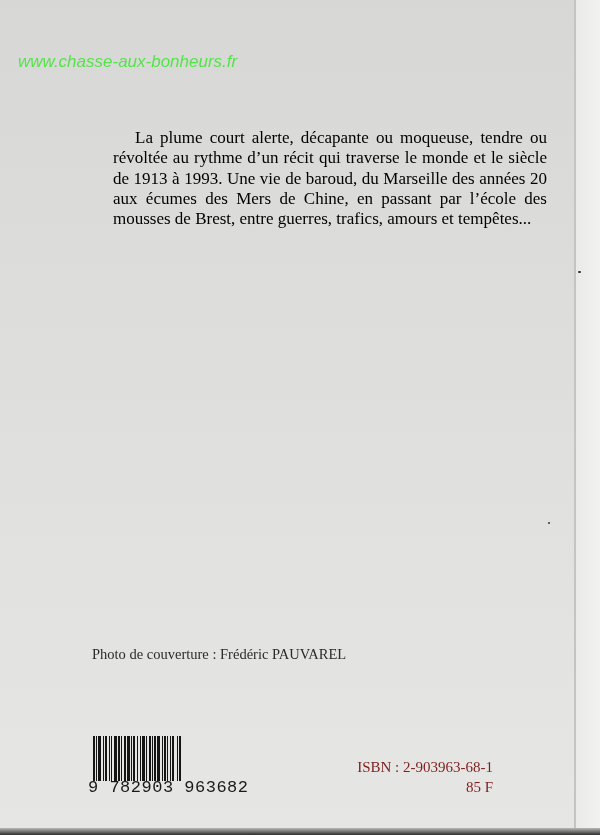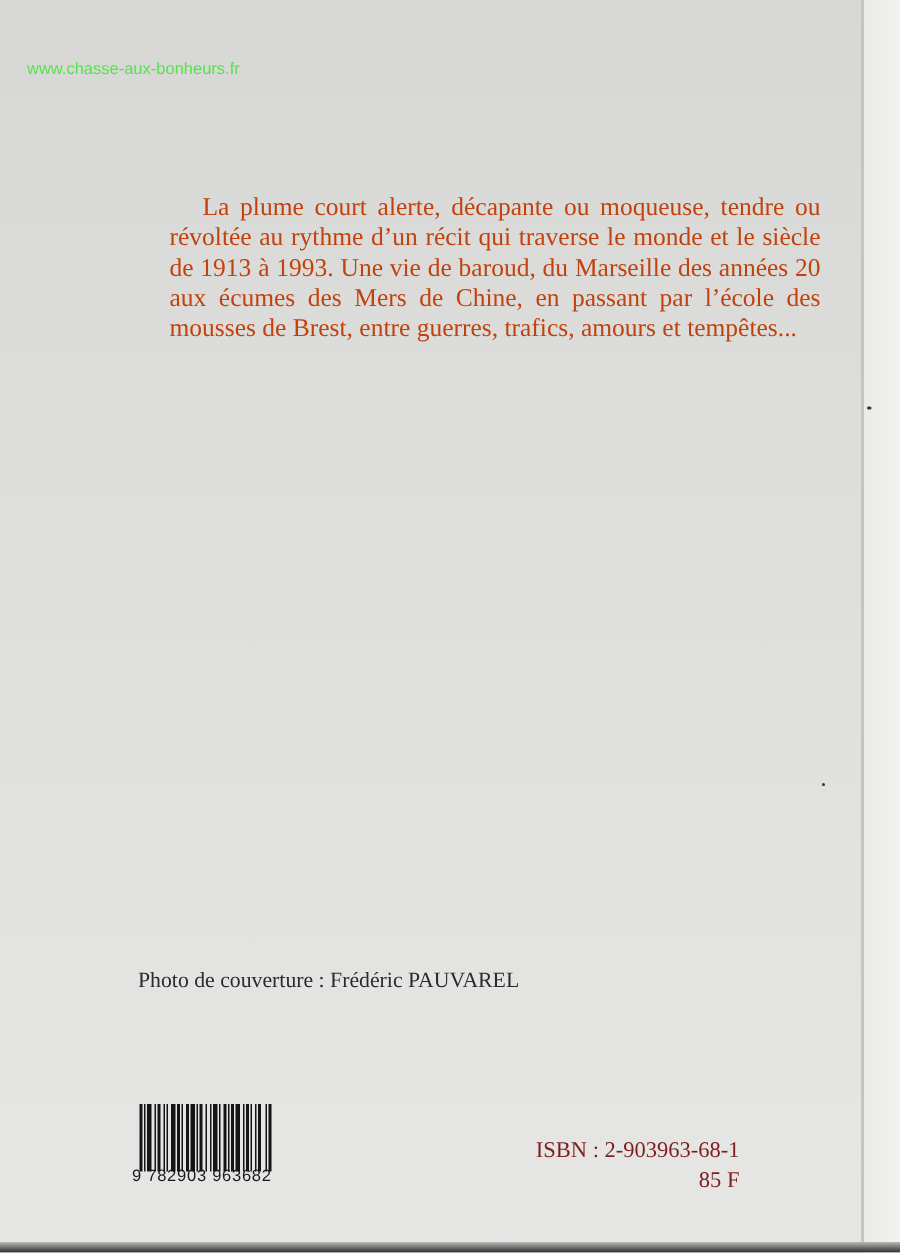--- a/index.html
+++ b/index.html
@@ -18,43 +18,43 @@
   }
   .right-strip {
     position:absolute; left:576px; top:0; width:24px; height:835px;
     background:linear-gradient(90deg,#eaebe9,#f2f3f1);
   }
   .bottom-edge {
     position:absolute; left:0; top:828px; width:600px; height:7px;
     background:linear-gradient(180deg,#b9bab8,#2d2d2d);
   }
   .watermark {
-    position:absolute; left:18px; top:40px;
+    position:absolute; left:18px; top:52px;
     font-family:"Liberation Sans", "DejaVu Sans", sans-serif;
-    font-size:11px; color:#55e34a; letter-spacing:0;
+    font-size:17px; color:#55e34a; letter-spacing:0;font-style:italic;
   }
   .blurb {
     position:absolute; left:113px; top:128px; width:434px;
-    font-size:17px; line-height:20.3px; color:#c2410c;
+    font-size:17px; line-height:20.3px; color:#000000;
     text-align:justify;
   }
   .blurb p { margin:0; text-indent:22px; }
   .credit {
     position:absolute; left:92px; top:646px;
     font-size:14.5px; color:#2a2a2a;
   }
   .barcode {
     position:absolute; left:93px; top:736px; width:137px; height:45px;
     display:flex; align-items:stretch;
   }
   .barcode span { display:block; height:100%; }
   .barcode-digits {
     position:absolute; left:88px; top:778px;
-    font-family:Liberation Sans, sans-serif;
-    font-size:11px; color:#1a1a1a; letter-spacing:0.5px;
+    font-family:Liberation Mono, monospace;
+    font-size:17px; color:#1a1a1a; letter-spacing:0.5px;
   }
   .isbn {
     position:absolute; right:107px; top:757px; text-align:right;
     font-size:15px; color:#7f1d1d; line-height:20px;
   }
   .speck { position:absolute; width:3px; height:2px; background:#333; border-radius:1px; }
 </style>
 </head>
 <body>
 

